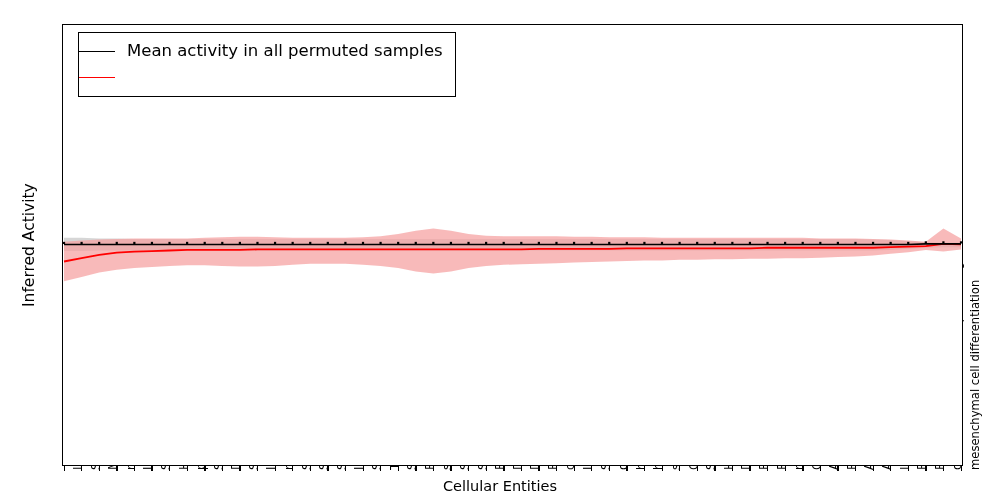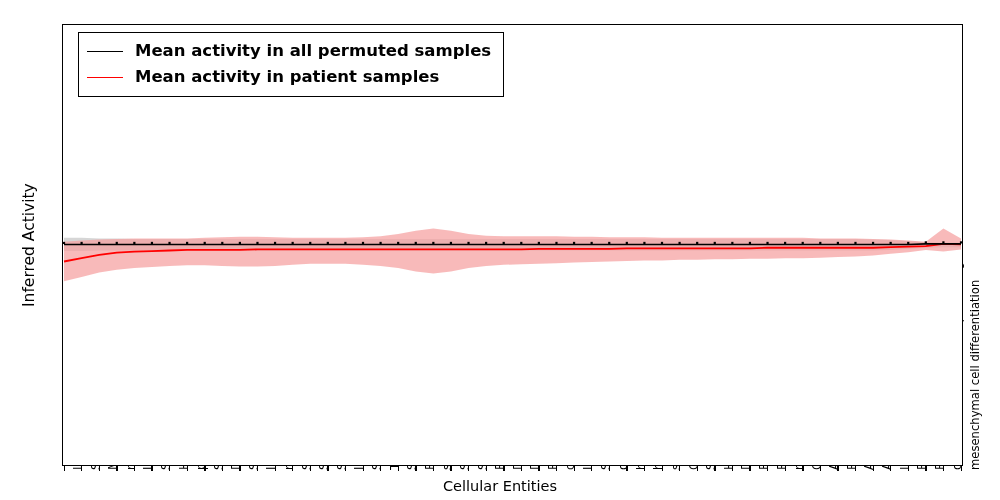--- a/index.html
+++ b/index.html
@@ -39,21 +39,21 @@
   }
   .xlabel{
     position:absolute;left:0;top:478px;width:1000px;text-align:center;
     font-size:14.5px;color:#000;
   }
 
   
   #legend{
     position:absolute;left:78px;top:32px;
     border:1.3px solid #000;background:#fff;
-    padding:5px 12px 6px 8px;box-sizing:border-box;font-weight:bold;
+    padding:5px 12px 6px 0;box-sizing:border-box;
   }
   .legend-row{display:flex;align-items:center;height:26px;}
   .legend-swatch{width:36px;height:0;border-top:1.6px solid #000;margin-right:12px;}
   .legend-swatch.red{border-top-color:#ff0000;}
   .legend-text{font-size:16.5px;line-height:16.5px;color:#000;white-space:nowrap;}
 </style>
 </head>
 <body>
 
 <div id="root">
@@ -249,17 +249,16 @@
     </div>
   </div>
 
   <div id="legend">
     <div class="legend-row">
       <span class="legend-swatch"></span>
       <span class="legend-text">Mean activity in all permuted samples</span>
     </div>
     <div class="legend-row">
       <span class="legend-swatch red"></span>
-      <span class="legend-text">Mean activity in patient samples</span>
     </div>
   </div>
 
 </div>
 
 </body></html>

